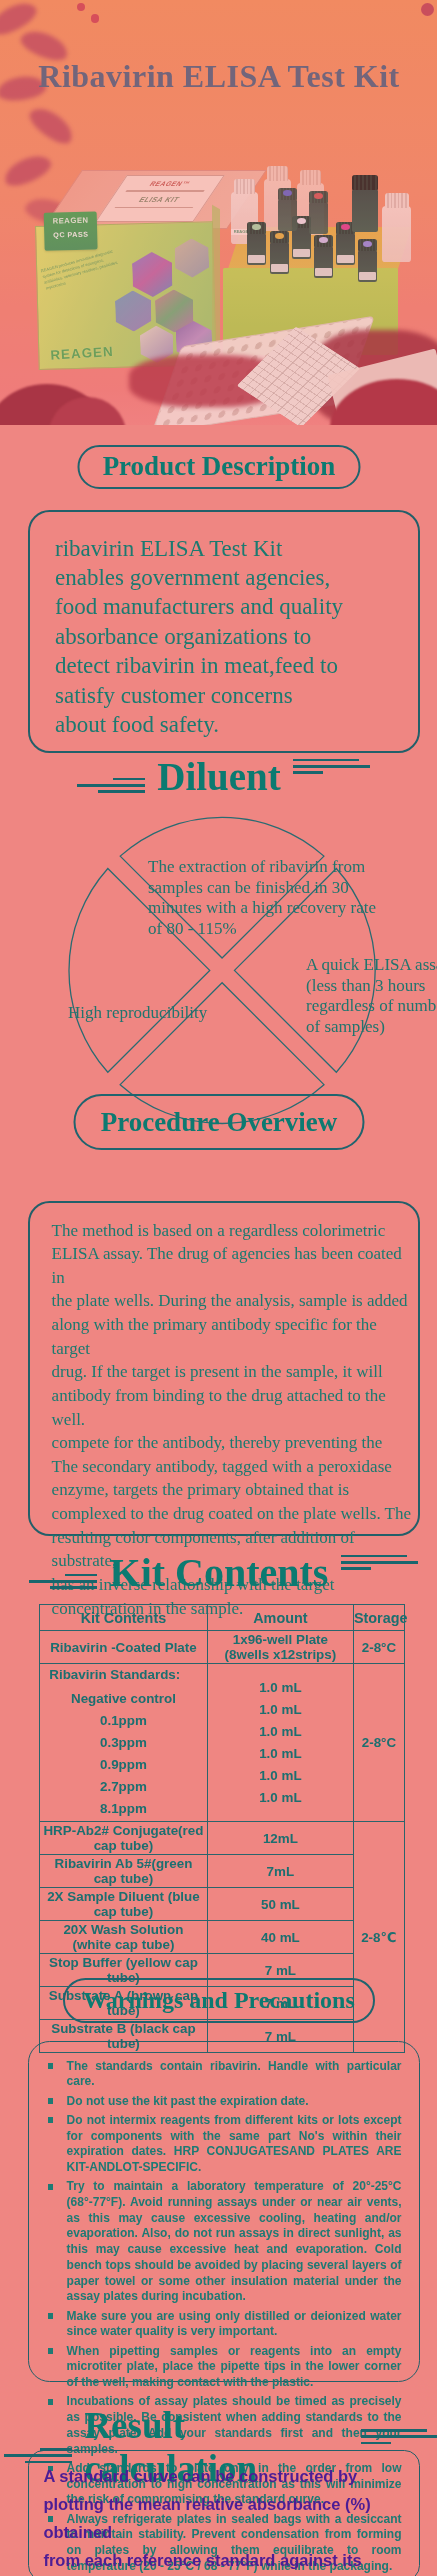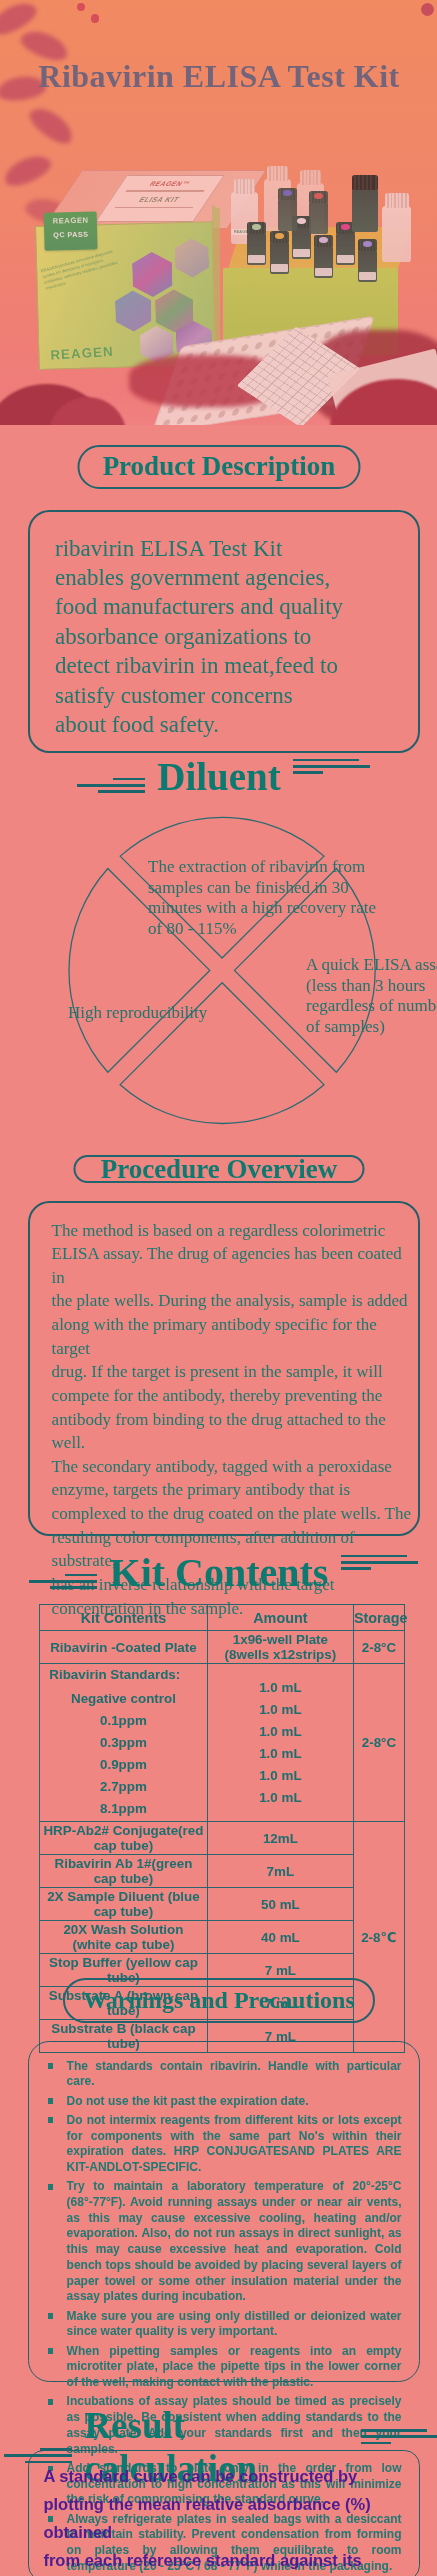--- a/index.html
+++ b/index.html
@@ -249,33 +249,33 @@
       <path d="M425,276 L623,78 A297.5,297.5 0 0 0 227,78 Z"></path>
       <path d="M425,276 L623,78 A297.5,297.5 0 0 0 227,78 Z" transform="rotate(90 425 300)"></path>
       <path d="M425,276 L623,78 A297.5,297.5 0 0 0 227,78 Z" transform="rotate(180 425 300)"></path>
       <path d="M425,276 L623,78 A297.5,297.5 0 0 0 227,78 Z" transform="rotate(270 425 300)"></path>
     </g>
   </svg>
   <div class="abs feature-text" style="top:432px; left:148px; width:237px;">The extraction of ribavirin from samples can be finished in 30 minutes with a high recovery rate of 80 - 115%</div>
   <div class="abs feature-text" style="top:578px; left:52px; width:160px;margin-left:16px;">High reproducibility</div>
   <div class="abs feature-text" style="top:530px; left:262px; width:155px;margin-left:44px;">A quick ELISA assay (less than 3 hours regardless of number of samples)</div>
 
-  <div class="abs pill" style="top:730px; width:291px; height:28px; font-size:27px;">
+  <div class="abs pill" style="top:669px; width:291px; height:56px; font-size:27px;">
     <span>Procedure Overview</span>
   </div>
   <div class="abs tealbox serifbox" style="top:776px; left:28px; width:392px; height:335px; padding:15.5px 0 0 21.6px; font-size:17px; line-height:1.39;">
     <div>The method is based on a regardless colorimetric</div>
     <div>ELISA assay. The drug of agencies has been coated in</div>
     <div>the plate wells. During the analysis, sample is added</div>
     <div>along with the primary antibody specific for the target</div>
     <div>drug. If the target is present in the sample, it will</div>
+    <div>antibody from binding to the drug attached to the well.</div>
     <div>compete for the antibody, thereby preventing the</div>
-    <div>antibody from binding to the drug attached to the well.</div>
     <div>The secondary antibody, tagged with a peroxidase</div>
-    <div>enzyme, targets the primary antibody that is</div>
+    <div>enzyme, targets the primary obtained that is</div>
     <div>complexed to the drug coated on the plate wells. The</div>
     <div>resulting color components, after addition of substrate,</div>
     <div>has an inverse relationship with the target</div>
     <div>concentration in the sample.</div>
   </div>
 
   <div class="abs bighead" style="top:1124px; font-size:40px;">
     <span class="decor dleft">
         <i></i>
         <i></i>
@@ -325,21 +325,21 @@
         <div class="std-item">1.0 mL</div>
       </td>
       <td>2-8°C</td>
     </tr>
     <tr class="rrow">
       <td>HRP-Ab2# Conjugate(red cap tube)</td>
       <td>12mL</td>
       <td rowspan="7">2-8℃</td>
     </tr>
     <tr class="rrow">
-      <td>Ribavirin Ab 1#(green cap tube)</td>
+      <td>Ribavirin Ab 5#(green cap tube)</td>
       <td>7mL</td>
     </tr>
     <tr class="rrow">
       <td>2X Sample Diluent (blue cap tube)</td>
       <td>50 mL</td>
     </tr>
     <tr class="rrow">
       <td>20X Wash Solution (white cap tube)</td>
       <td>40 mL</td>
     </tr>

